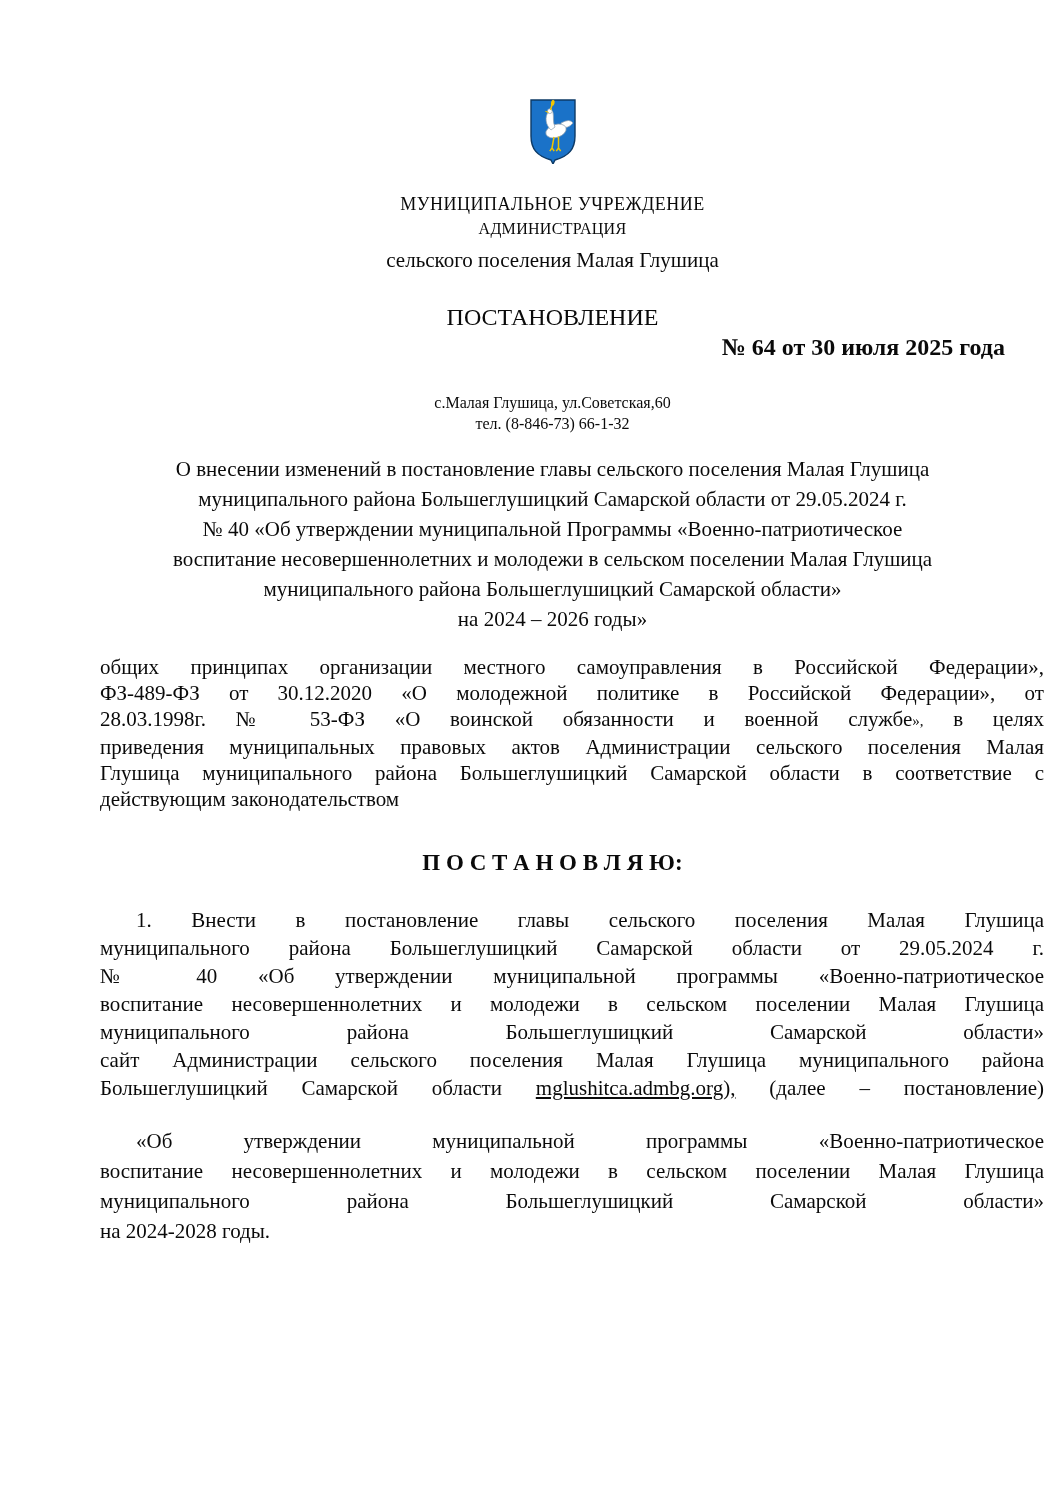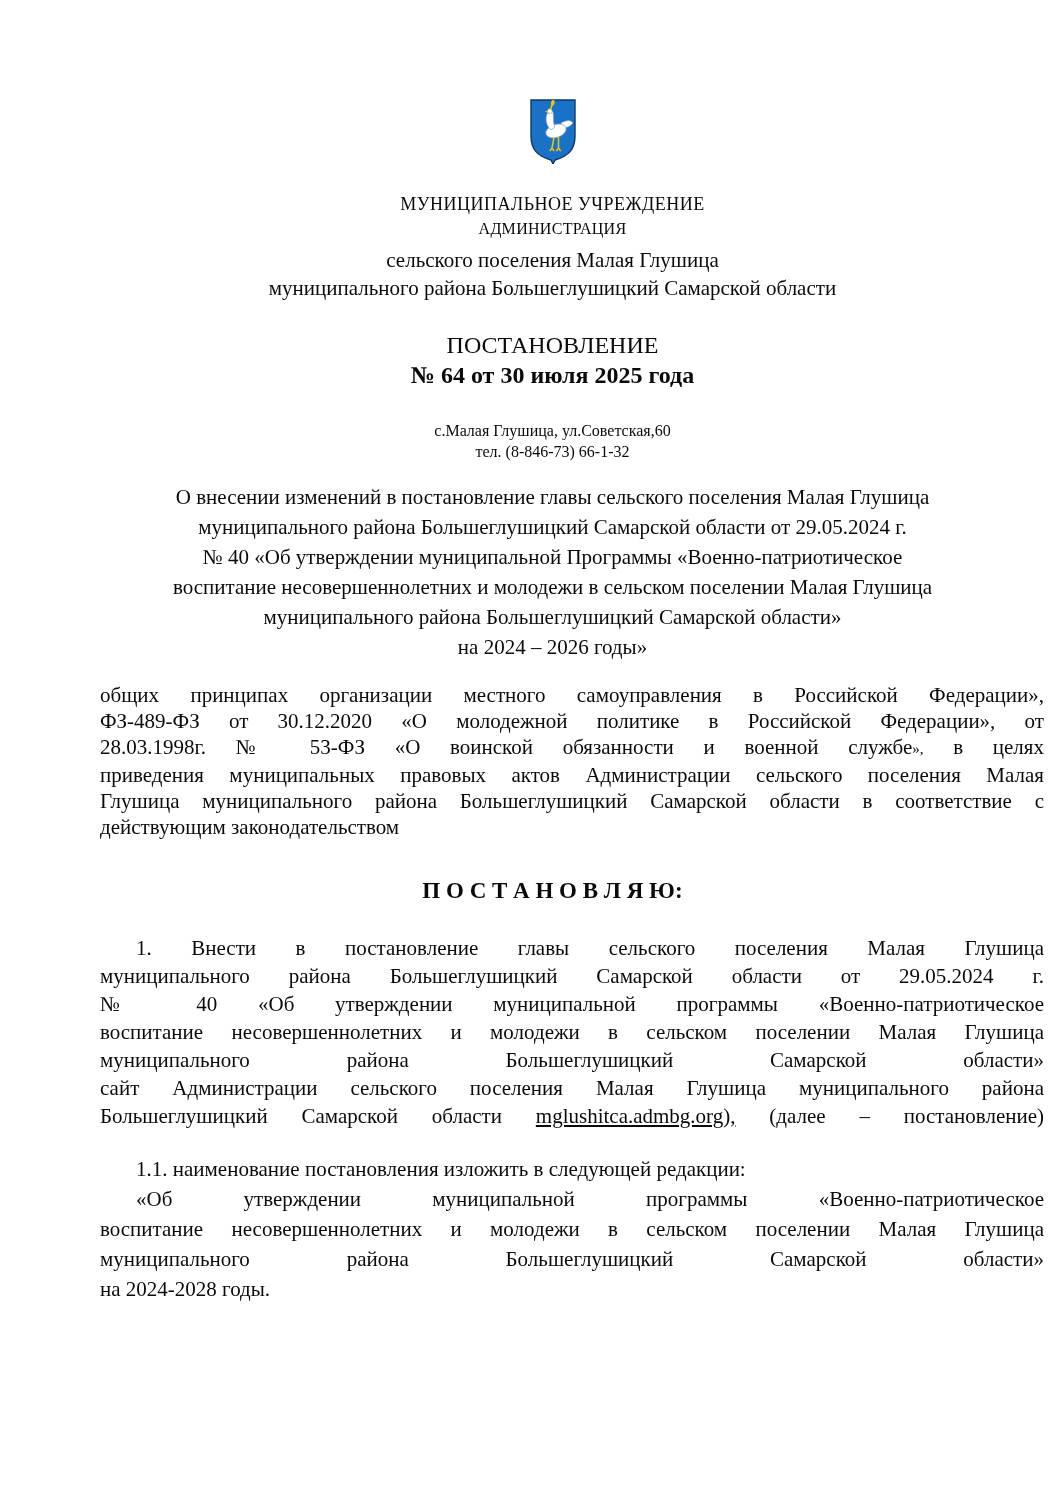--- a/index.html
+++ b/index.html
@@ -14,21 +14,21 @@
 
   .shield-wrap { padding-top:98px; }
   .shield-wrap svg { display:inline-block; }
 
   .org-type   { margin-top:24px; font-size:18px; line-height:24px; letter-spacing:0.5px; }
   .org-name   { font-size:16px; line-height:22px; margin-top:2px; letter-spacing:0.3px; }
   .org-line   { font-size:21px; line-height:28px; }
   .org-line.first { margin-top:6px; }
 
   .doc-type   { margin-top:28px; font-size:24px; line-height:30px; font-weight:400; }
-  .doc-num    { font-size:24px; line-height:30px; font-weight:700; }
+  .doc-num    { font-size:24px; line-height:30px; font-weight:700;text-align:right; }
 
   .addr       { font-size:16px; line-height:21px; }
   .addr.first { margin-top:30px; }
 
   .subject    { margin-top:20px; font-size:21px; }
   .subject .cline { text-align:center; line-height:30px; }
 
   .preamble   { margin-top:20px; font-size:21px; }
   .preamble .line { line-height:26px; }
 
@@ -68,21 +68,20 @@
         <path d="M19.5,14.5 l-3,-1.2" stroke-width="1.1"></path>
       </g>
       <ellipse cx="23.8" cy="4.8" rx="1.8" ry="3" transform="rotate(14 23.8 4.8)" fill="#f2c500"></ellipse>
     </svg>
   </div>
 
   <div class="center-col">
     <div class="org-type">МУНИЦИПАЛЬНОЕ  УЧРЕЖДЕНИЕ</div>
     <div class="org-name">АДМИНИСТРАЦИЯ</div>
     <div class="org-line first">сельского поселения Малая Глушица</div>
-    <div class="org-line">муниципального района Большеглушицкий Самарской области</div>
 
     <div class="doc-type">ПОСТАНОВЛЕНИЕ</div>
     <div class="doc-num">№ 64 от 30 июля 2025 года</div>
 
     <div class="addr first">с.Малая Глушица, ул.Советская,60</div>
     <div class="addr">тел. (8-846-73) 66-1-32</div>
   </div>
 
   <div class="center-col subject">
     <div class="cline">О внесении изменений в постановление главы сельского поселения Малая Глушица</div>
@@ -108,20 +107,19 @@
     <div class="line jline indent">1.  Внести  в  постановление  главы  сельского  поселения  Малая  Глушица</div>
     <div class="line jline">муниципального района Большеглушицкий Самарской области от 29.05.2024 г.</div>
     <div class="line jline">№ 40  «Об утверждении муниципальной программы «Военно-патриотическое</div>
     <div class="line jline">воспитание несовершеннолетних и молодежи в сельском поселении Малая Глушица</div>
     <div class="line jline">муниципального района Большеглушицкий Самарской области»</div>
     <div class="line jline">сайт Администрации сельского поселения Малая Глушица муниципального района</div>
     <div class="line jline"><span>Большеглушицкий  Самарской  области</span> <span class="doclink">mglushitca.admbg.org),</span> <span>(далее  –  постановление)</span></div>
   </div>
 
   <div class="just-col item11">
-    <div class="line jline left indent">1.1.  наименование постановления изложить в следующей редакции:</div>
     <div class="line jline indent">«Об  утверждении  муниципальной  программы  «Военно-патриотическое</div>
     <div class="line jline">воспитание несовершеннолетних и молодежи в сельском поселении Малая Глушица</div>
     <div class="line jline">муниципального района Большеглушицкий Самарской области»</div>
     <div class="line jline left">на 2024-2028 годы.</div>
   </div>
 
 </div>
 
 </body></html>

